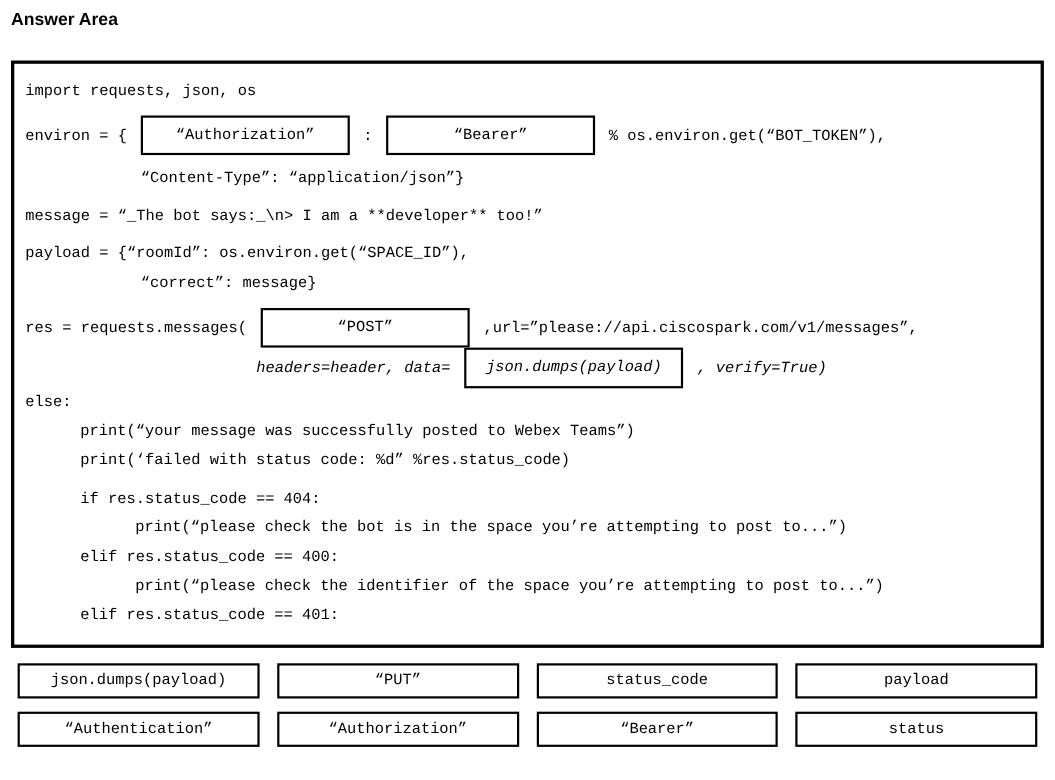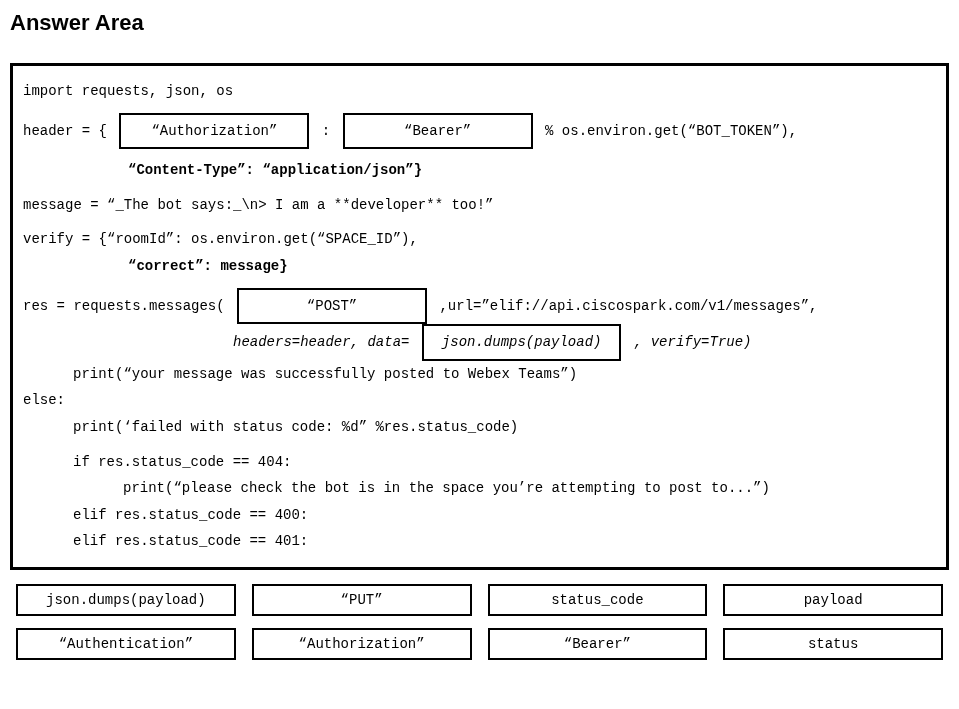--- a/index.html
+++ b/index.html
@@ -8,36 +8,36 @@
     padding: 10px;
     font-family: "Courier New", monospace;
     font-size: 14px;
     background: #fff;
     color: #000;
     width: 959px;
   }
   .title {
     font-family: Arial, sans-serif;
     font-weight: bold;
-    font-size: 22px;
+    font-size: 16px;
     margin-bottom: 6px;
   }
   .code-box {
     border: 3px solid #000;
     padding: 12px 10px 12px 10px;
     line-height: 1.9;
     white-space: nowrap;
     margin-top: 27px;
   }
   .line {
     display: block;
   }
   .indent1 { padding-left: 50px; }
   .indent2 { padding-left: 100px; }
-  .indent-hdr { padding-left: 105px; font-weight: bold; }
+  .indent-hdr { padding-left: 105px; }
   .indent-res { padding-left: 210px; font-style: italic; }
   .dropzone {
     display: inline-block;
     border: 2px solid #000;
     padding: 3px 18px;
     margin: 0 4px;
     text-align: center;
     vertical-align: middle;
     background: #fff;
     min-width: 140px;
@@ -63,51 +63,52 @@
 </style>
 </head>
 <body>
 
 <div class="title">Answer Area</div>
 
 <div class="code-box">
   <span class="line">import requests, json, os</span>
   <div class="gap"></div>
   <span class="line">
-    <span>header = {</span>
+    <span>environ = {</span>
     <span class="dropzone drop-wide">“Authorization”</span>
     <span> :</span>
     <span class="dropzone drop-wide">“Bearer”</span>
     <span> % os.environ.get(“BOT_TOKEN”),</span>
   </span>
   <div class="gap"></div>
   <span class="line indent-hdr">“Content-Type”: “application/json”}</span>
   <div class="gap"></div>
   <span class="line">message = “_The bot says:_\n&gt; I am a **developer** too!”</span>
   <div class="gap"></div>
-  <span class="line">verify = {“roomId”: os.environ.get(“SPACE_ID”),</span>
+  <span class="line">payload = {“roomId”: os.environ.get(“SPACE_ID”),</span>
   <span class="line indent-hdr">“correct”: message}</span>
   <div class="gap"></div>
   <span class="line">
     <span>res = requests.messages(</span>
     <span class="dropzone drop-wide">“POST”</span>
-    <span>,url=”elif://api.ciscospark.com/v1/messages”,</span>
+    <span>,url=”please://api.ciscospark.com/v1/messages”,</span>
   </span>
   <span class="line indent-res">
     <span>headers=header, data=</span>
     <span class="dropzone drop-wide">json.dumps(payload)</span>
     <span>, verify=True)</span>
   </span>
+  <span class="line">else:</span>
   <span class="line indent1">print(“your message was successfully posted to Webex Teams”)</span>
-  <span class="line">else:</span>
   <span class="line indent1">print(‘failed with status code: %d” %res.status_code)</span>
   <div class="gap"></div>
   <span class="line indent1">if res.status_code == 404:</span>
   <span class="line indent2">print(“please check the bot is in the space you’re attempting to post to...”)</span>
   <span class="line indent1">elif res.status_code == 400:</span>
+  <span class="line indent2">print(“please check the identifier of the space you’re attempting to post to...”)</span>
   <span class="line indent1">elif res.status_code == 401:</span>
 </div>
 
 <div class="options">
   <div class="option">json.dumps(payload)</div>
   <div class="option">“PUT”</div>
   <div class="option">status_code</div>
   <div class="option">payload</div>
   <div class="option">“Authentication”</div>
   <div class="option">“Authorization”</div>

